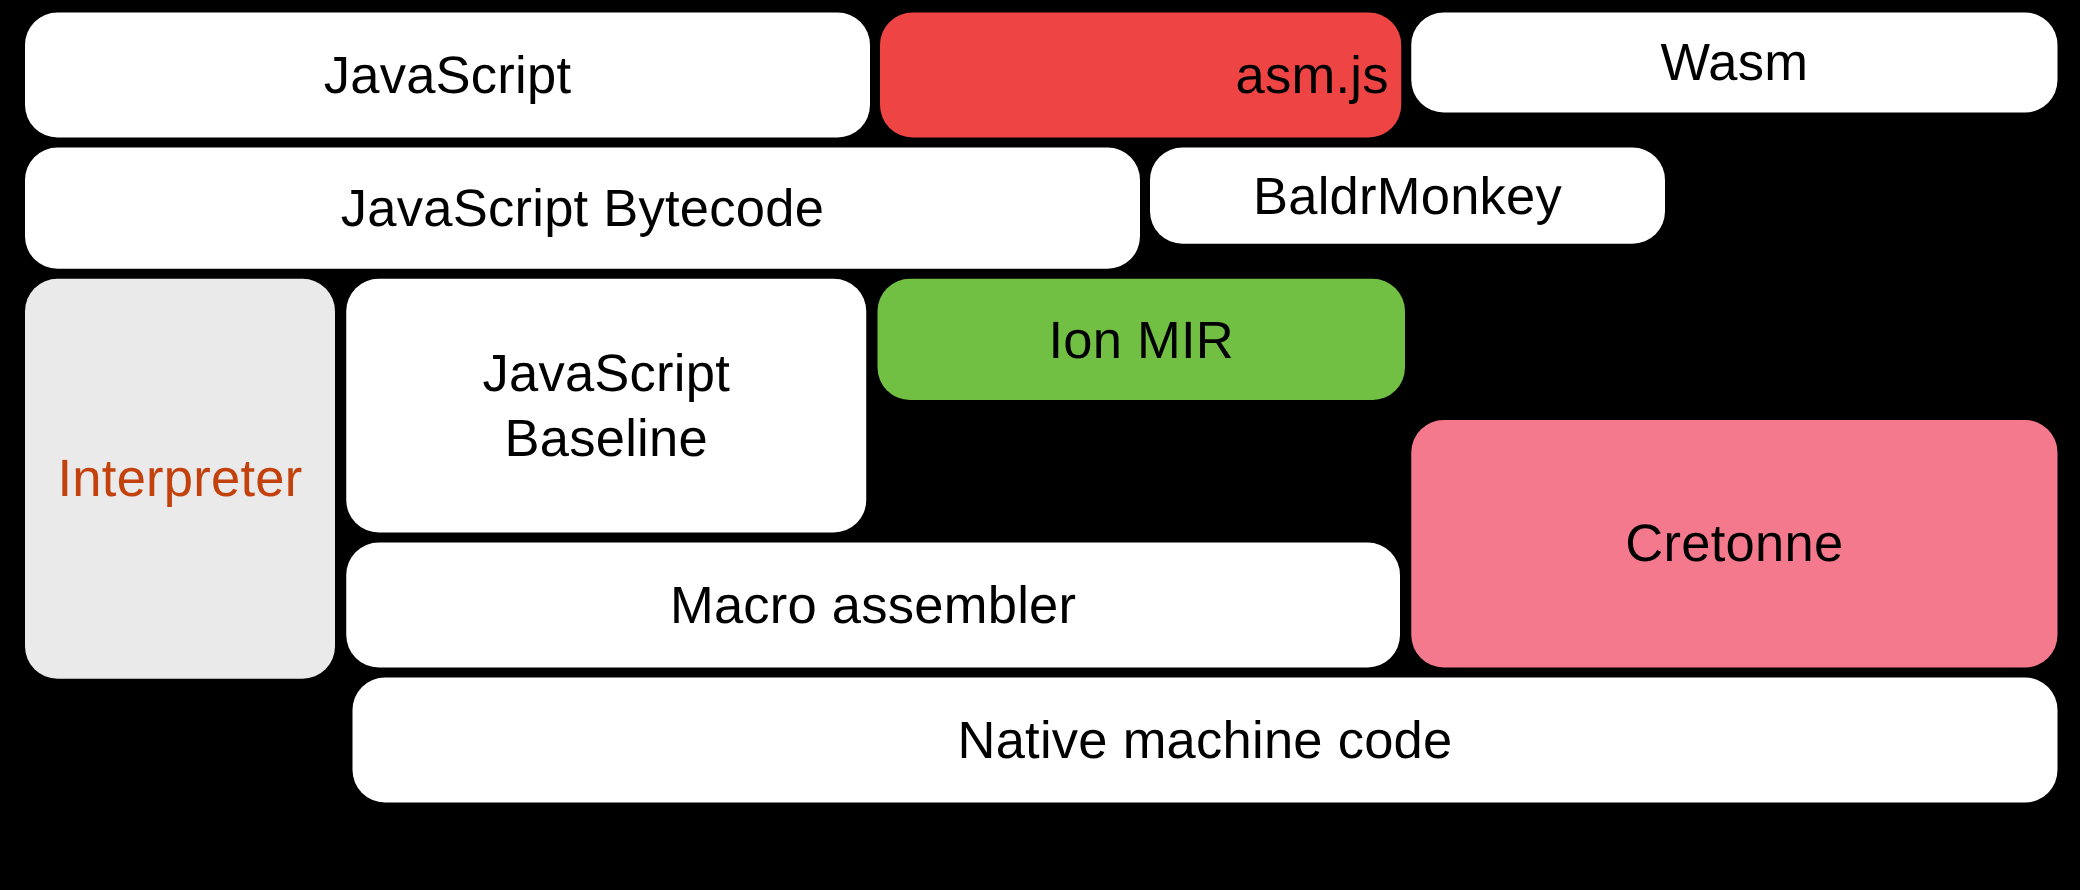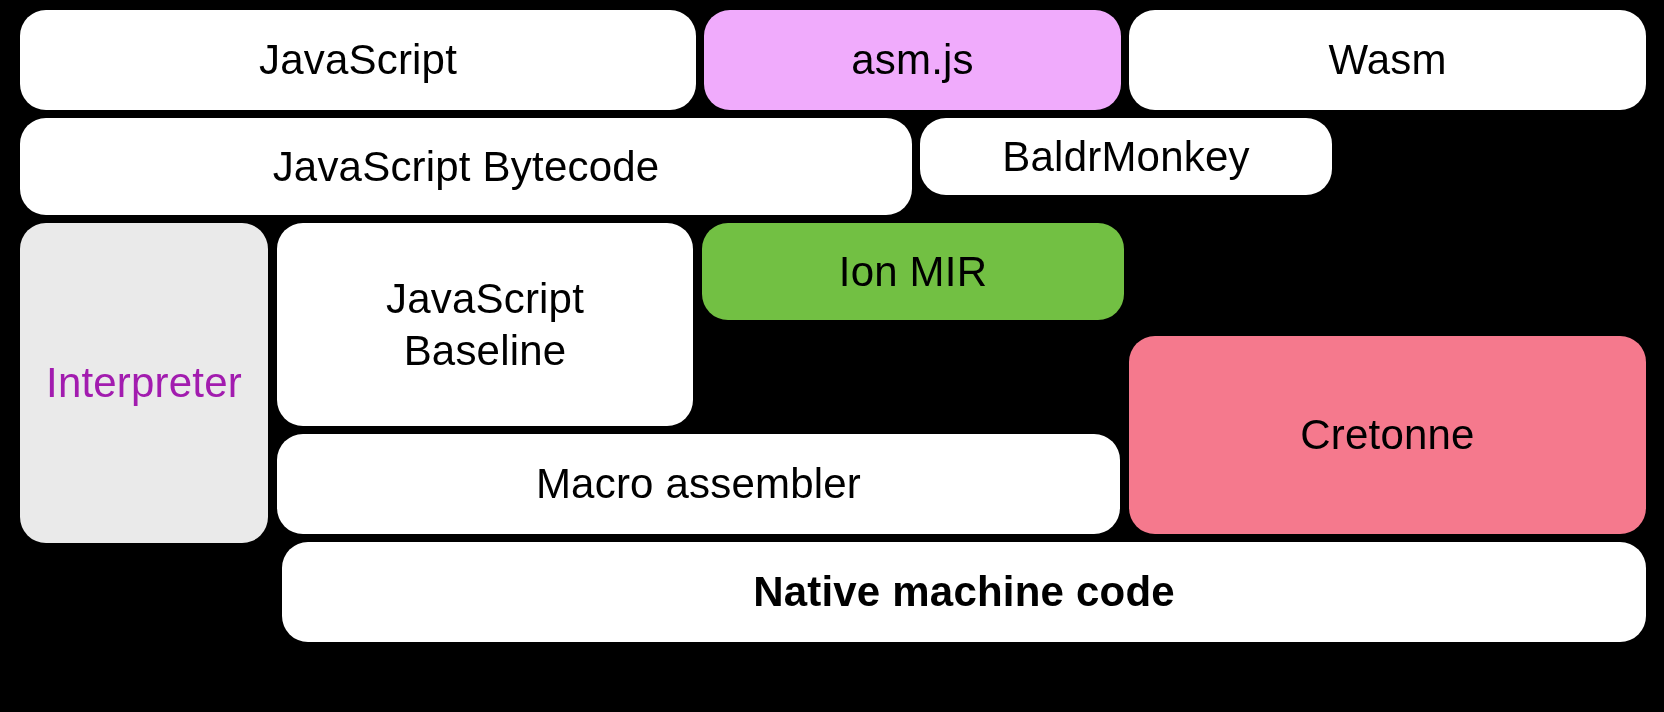--- a/index.html
+++ b/index.html
@@ -38,24 +38,24 @@
   }
   .box.two-line {
     line-height: 1.22;
   }
 </style>
 </head>
 <body>
 
 <div id="stage" style="background: rgb(0, 0, 0);">
     <div class="box" style="left: 20px; top: 10px; width: 676px; height: 100px; background: rgb(255, 255, 255); color: rgb(0, 0, 0);"><span>JavaScript</span></div>
-    <div class="box" style="left: 704px; top: 10px; width: 417px; height: 100px; background: #f0abfc; color: rgb(0, 0, 0);"><span>asm.js</span></div>
-    <div class="box" style="left: 1129px; top: 10px; width: 517px; height: 100px; background: rgb(255, 255, 255); color: rgb(0, 0, 0);"><span>Wasm</span></div>
+    <div class="box" style="left: 704px; top: 10px; width: 417px; height: 100px; background: #ef4444; color: rgb(0, 0, 0); justify-content: flex-end;"><span>asm.js</span></div>
+    <div class="box" style="left: 1129px; top: 10px; width: 517px; height: 80px; background: rgb(255, 255, 255); color: rgb(0, 0, 0);"><span>Wasm</span></div>
     <div class="box" style="left: 20px; top: 118px; width: 892px; height: 97px; background: rgb(255, 255, 255); color: rgb(0, 0, 0); text-align: center;"><span>JavaScript Bytecode</span></div>
     <div class="box" style="left: 920px; top: 118px; width: 412px; height: 77px; background: rgb(255, 255, 255); color: rgb(0, 0, 0);"><span>BaldrMonkey</span></div>
-    <div class="box" style="left: 20px; top: 223px; width: 248px; height: 320px; background: rgb(234, 234, 234); color: #a21caf;"><span>Interpreter</span></div>
+    <div class="box" style="left: 20px; top: 223px; width: 248px; height: 320px; background: rgb(234, 234, 234); color: #c2410c;"><span>Interpreter</span></div>
     <div class="box two-line" style="left: 277px; top: 223px; width: 416px; height: 203px; background: rgb(255, 255, 255); color: rgb(0, 0, 0);"><span>JavaScript
 Baseline</span></div>
     <div class="box" style="left: 702px; top: 223px; width: 422px; height: 97px; background: rgb(114, 192, 67); color: rgb(0, 0, 0);"><span>Ion MIR</span></div>
     <div class="box" style="left: 1129px; top: 336px; width: 517px; height: 198px; background: rgb(245, 121, 141); color: rgb(0, 0, 0);"><span>Cretonne</span></div>
     <div class="box" style="left: 277px; top: 434px; width: 843px; height: 100px; background: rgb(255, 255, 255); color: rgb(0, 0, 0);"><span>Macro assembler</span></div>
-    <div class="box" style="left: 282px; top: 542px; width: 1364px; height: 100px; background: rgb(255, 255, 255); color: rgb(0, 0, 0); font-weight: bold;"><span>Native machine code</span></div>
+    <div class="box" style="left: 282px; top: 542px; width: 1364px; height: 100px; background: rgb(255, 255, 255); color: rgb(0, 0, 0);"><span>Native machine code</span></div>
   </div>
 
 </body></html>

